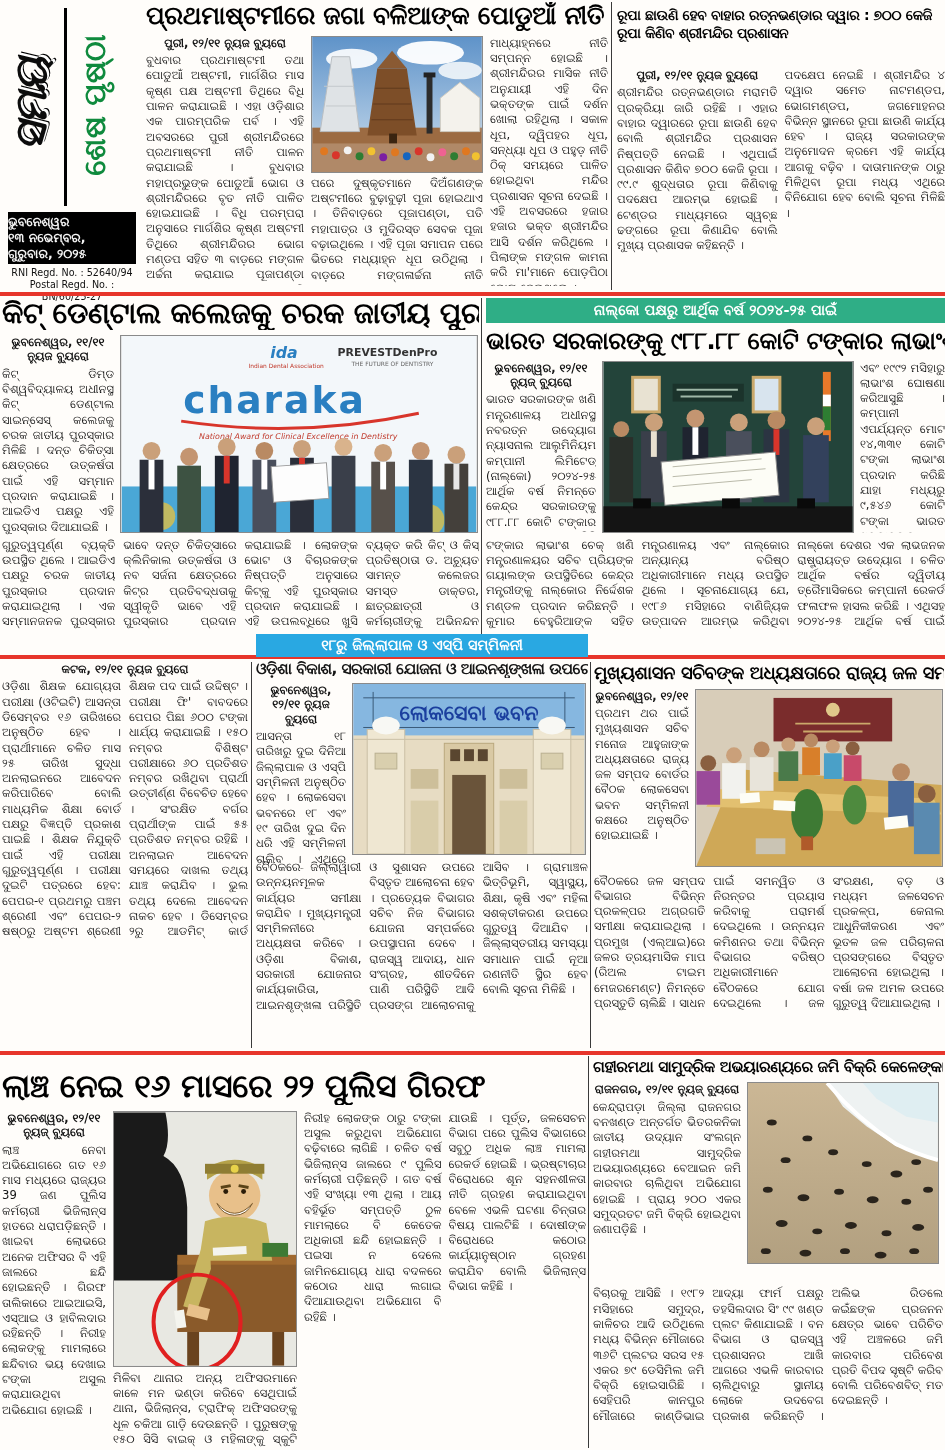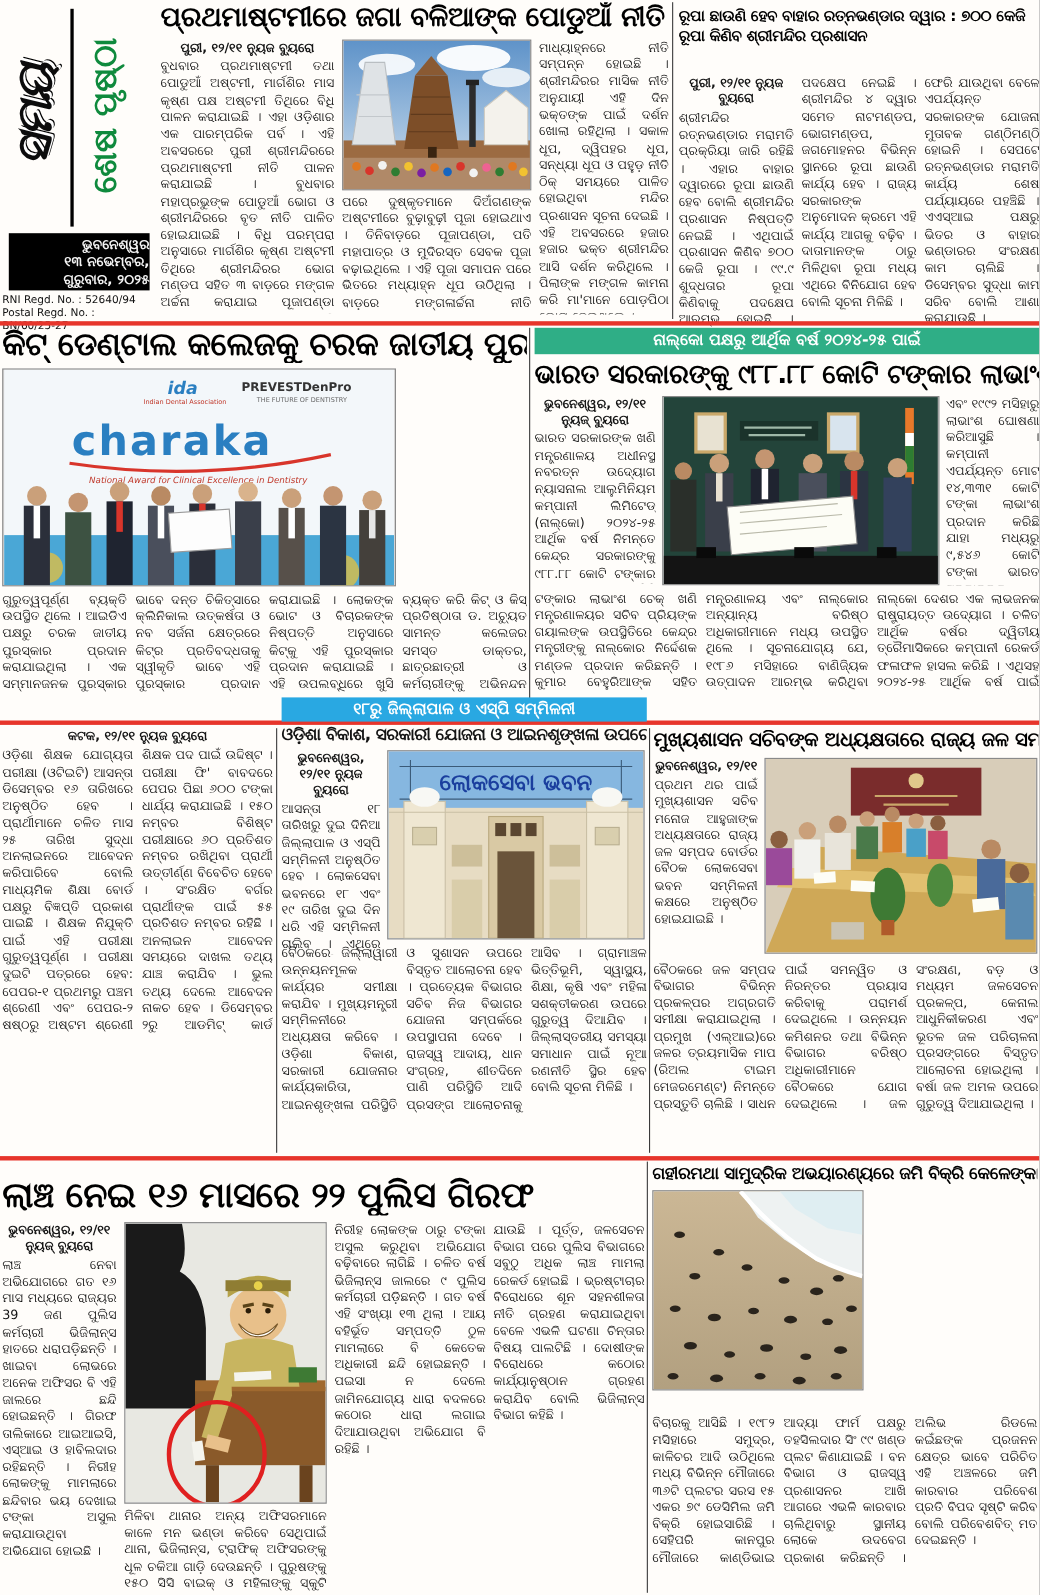--- a/index.html
+++ b/index.html
@@ -22,23 +22,23 @@
   .masthead { position:absolute; left:0; top:0; width:143px; height:292px; }
   .vlogo-wrap { position:absolute; top:205px; left:2px; width:200px; height:58px;
     transform:rotate(-90deg); transform-origin:0 0; display:flex; align-items:center; justify-content:center; }
   .vlogo-text { font-size:44px; font-weight:bold; color:#0c0c0c; font-style:italic;
     text-shadow:2px 2px 0 #fff, 3px 3px 0 #000; letter-spacing:-2px; white-space:nowrap; }
   .mast-divider { position:absolute; left:64px; top:8px; width:3px; height:198px; background:#000; }
   .vedition-wrap { position:absolute; top:205px; left:72px; width:200px; height:46px;
     transform:rotate(-90deg); transform-origin:0 0; display:flex; align-items:center; justify-content:center; }
   .vedition-text { font-size:30px; font-weight:bold; color:#0f8a3d; white-space:nowrap; }
   .date-box { position:absolute; left:8px; top:212px; width:128px; height:52px; background:#000;
-    color:#f4f4f4; font-weight:bold; font-size:12.5px; line-height:1.3; text-align:right;
+    color:#f4f4f4; font-weight:bold; font-size:12.5px; line-height:1.3; text-align:left;
     display:flex; flex-direction:column; justify-content:center; }
-  .rni-box { position:absolute; left:2px; top:267px; width:140px; 
+  .rni-box { position:absolute; left:2px; top:267px; width:140px; text-align:center;
     font-size:9.6px; line-height:1.25; color:#111; }
 
   
   .article-a { position:absolute; left:146px; top:2px; width:462px; height:290px; }
   .hl-a { font-size:25px; line-height:1.15; margin-bottom:5px; }
   .row-a { display:flex; gap:7px; height:250px; }
   .col-a1 { width:158px; }
   .col-a2 { width:172px; display:flex; flex-direction:column; }
   .col-a2 .body-text { margin-top:3px; }
   .col-a3 { flex:1; }
@@ -197,31 +197,32 @@
   <div class="article-b">
     <div class="headline hl-b" style="height:50px; overflow:hidden">ରୂପା ଛାଉଣି ହେବ ବାହାର ରତ୍ନଭଣ୍ଡାର ଦ୍ୱାର : ୭୦୦ କେଜି ରୂପା କିଣିବ ଶ୍ରୀମନ୍ଦିର ପ୍ରଶାସନ</div>
     <div class="row-b">
       <div>
         <div class="dateline">ପୁରୀ, ୧୨/୧୧ ନ୍ୟୁଜ ବ୍ୟୁରୋ</div>
         <div class="body-text" style="height:208px">ଶ୍ରୀମନ୍ଦିର ରତ୍ନଭଣ୍ଡାର ମରାମତି ପ୍ରକ୍ରିୟା ଜାରି ରହିଛି । ଏହାର ବାହାର ଦ୍ୱାରରେ ରୂପା ଛାଉଣି ହେବ ବୋଲି ଶ୍ରୀମନ୍ଦିର ପ୍ରଶାସନ ନିଷ୍ପତ୍ତି ନେଇଛି । ଏଥିପାଇଁ ପ୍ରଶାସନ କିଣିବ ୭୦୦ କେଜି ରୂପା । ୯୯.୯ ଶୁଦ୍ଧତାର ରୂପା କିଣିବାକୁ ପଦକ୍ଷେପ ଆରମ୍ଭ ହୋଇଛି । ଟେଣ୍ଡର ମାଧ୍ୟମରେ ସ୍ୱଚ୍ଛ ଢଙ୍ଗରେ ରୂପା କିଣାଯିବ ବୋଲି ମୁଖ୍ୟ ପ୍ରଶାସକ କହିଛନ୍ତି ।</div>
       </div>
       <div>
         <div class="body-text" style="height:228px">ପଦକ୍ଷେପ ନେଇଛି । ଶ୍ରୀମନ୍ଦିର ୪ ଦ୍ୱାର ସମେତ ନାଟମଣ୍ଡପ, ଭୋଗମଣ୍ଡପ, ଜଗମୋହନର ବିଭିନ୍ନ ସ୍ଥାନରେ ରୂପା ଛାଉଣି କାର୍ଯ୍ୟ ହେବ । ରାଜ୍ୟ ସରକାରଙ୍କ ଅନୁମୋଦନ କ୍ରମେ ଏହି କାର୍ଯ୍ୟ ଆଗକୁ ବଢ଼ିବ । ଦାତାମାନଙ୍କ ଠାରୁ ମିଳିଥିବା ରୂପା ମଧ୍ୟ ଏଥିରେ ବିନିଯୋଗ ହେବ ବୋଲି ସୂଚନା ମିଳିଛି ।</div>
       </div>
-      <div>
-        <div class="body-text" style="height:228px">ଫେରି ଯାଉଥିବା ବେଳେ ଏପର୍ଯ୍ୟନ୍ତ ସରକାରଙ୍କ ଯୋଜନା ମୁତାବକ ଗଣ୍ଠିମଣ୍ଠି ହୋଇନି । ସେପଟେ ରତ୍ନଭଣ୍ଡାର ମରାମତି କାର୍ଯ୍ୟ ଶେଷ ପର୍ଯ୍ୟାୟରେ ପହଞ୍ଚିଛି । ଏଏସ୍‌ଆଇ ପକ୍ଷରୁ ଭିତର ଓ ବାହାର ଭଣ୍ଡାରର ସଂରକ୍ଷଣ କାମ ଚାଲିଛି । ଡିସେମ୍ବର ସୁଦ୍ଧା କାମ ସରିବ ବୋଲି ଆଶା କରାଯାଉଛି ।</div>
-      </div>
     </div>
   </div>
 
   <div class="hrule-red" style="top:292px"></div>
 
   <div class="article-c">
     <div class="headline hl-c nowrap">କିଟ୍ ଡେଣ୍ଟାଲ କଲେଜକୁ ଚରକ ଜାତୀୟ ପୁରସ୍କାର</div>
     <div class="row-c">
+      <div class="col-c1">
+        <div class="dateline">ଭୁବନେଶ୍ୱର, ୧୧/୧୧ ନ୍ୟୁଜ ବ୍ୟୁରୋ</div>
+        <div class="body-text" style="height:178px">କିଟ୍ ଡିମ୍ଡ ବିଶ୍ୱବିଦ୍ୟାଳୟ ଅଧୀନସ୍ଥ କିଟ୍ ଡେଣ୍ଟାଲ ସାଇନ୍ସେସ୍ କଲେଜକୁ ଚରକ ଜାତୀୟ ପୁରସ୍କାର ମିଳିଛି । ଦନ୍ତ ଚିକିତ୍ସା କ୍ଷେତ୍ରରେ ଉତ୍କର୍ଷତା ପାଇଁ ଏହି ସମ୍ମାନ ପ୍ରଦାନ କରାଯାଇଛି । ଆଇଡିଏ ପକ୍ଷରୁ ଏହି ପୁରସ୍କାର ଦିଆଯାଇଛି ।</div>
+      </div>
       <svg class="photo-frame" width="358" height="198" viewBox="0 0 358 198">
         <rect width="358" height="198" fill="#f3f7fa"></rect>
         <text x="150" y="22" font-size="16" font-style="italic" font-weight="bold" fill="#2a7fc1">ida</text>
         <text x="128" y="32" font-size="6" fill="#c0392b">Indian Dental Association</text>
         <text x="218" y="20" font-size="11" font-weight="bold" fill="#333">PREVESTDenPro</text>
         <text x="232" y="30" font-size="6" fill="#666">THE FUTURE OF DENTISTRY</text>
         <text x="62" y="78" font-size="38" font-weight="bold" fill="#2a7fc1" letter-spacing="2">charaka</text>
         <path d="M 60 86 Q 180 104 300 78" stroke="#d8352b" stroke-width="3" fill="none"></path>
         <text x="78" y="104" font-size="8" font-style="italic" fill="#c0392b">National Award for Clinical Excellence in Dentistry</text>
         <rect x="0" y="152" width="358" height="46" fill="#4aa7d6"></rect>
@@ -500,20 +501,24 @@
         <div class="body-text" style="height:340px">ଯାଉଛି । ପୂର୍ତ୍ତ, ଜଳସେଚନ ବିଭାଗ ପରେ ପୁଲିସ ବିଭାଗରେ ସବୁଠୁ ଅଧିକ ଲାଞ୍ଚ ମାମଲା ରେକର୍ଡ ହୋଇଛି । ଭ୍ରଷ୍ଟାଚାର ବିରୋଧରେ ଶୂନ ସହନଶୀଳତା ନୀତି ଗ୍ରହଣ କରାଯାଇଥିବା ବେଳେ ଏଭଳି ଘଟଣା ଚିନ୍ତାର ବିଷୟ ପାଲଟିଛି । ଦୋଷୀଙ୍କ ବିରୋଧରେ କଠୋର କାର୍ଯ୍ୟାନୁଷ୍ଠାନ ଗ୍ରହଣ କରାଯିବ ବୋଲି ଭିଜିଲାନ୍ସ ବିଭାଗ କହିଛି ।</div>
       </div>
     </div>
   </div>
 
   <div class="vrule" style="left:588px; top:1056px; height:392px;"></div>
 
   <div class="article-i">
     <div class="headline hl-i nowrap">ଗହୀରମଥା ସାମୁଦ୍ରିକ ଅଭୟାରଣ୍ୟରେ ଜମି ବିକ୍ରି କେଳେଙ୍କାରୀ : ୨ ଶହ ଏକର ସମୁଦ୍ରତଟ ବିକ୍ରି</div>
     <div class="row-i">
+      <div class="col-i1">
+        <div class="dateline">ରାଜନଗର, ୧୨/୧୧ ନ୍ୟୁଜ୍ ବ୍ୟୁରୋ</div>
+        <div class="body-text" style="height:162px">କେନ୍ଦ୍ରାପଡ଼ା ଜିଲ୍ଲା ରାଜନଗର ବନଖଣ୍ଡ ଅନ୍ତର୍ଗତ ଭିତରକନିକା ଜାତୀୟ ଉଦ୍ୟାନ ସଂଲଗ୍ନ ଗହୀରମଥା ସାମୁଦ୍ରିକ ଅଭୟାରଣ୍ୟରେ ବେଆଇନ ଜମି କାରବାର ଚାଲିଥିବା ଅଭିଯୋଗ ହୋଇଛି । ପ୍ରାୟ ୨୦୦ ଏକର ସମୁଦ୍ରତଟ ଜମି ବିକ୍ରି ହୋଇଥିବା ଜଣାପଡ଼ିଛି ।</div>
+      </div>
       <svg class="photo-frame" width="192" height="182" viewBox="0 0 192 182">
         <defs>
           <linearGradient id="sandI" x1="0" y1="0" x2="0" y2="1">
             <stop offset="0" stop-color="#cbb795"></stop>
               <stop offset="1" stop-color="#b2a080"></stop>
           </linearGradient>
         </defs>
         <rect width="192" height="182" fill="url(#sandI)"></rect>
         <polygon points="192,0 192,78 150,64 120,44 96,24 80,0" fill="#eef2f2"></polygon>
         <polygon points="192,0 192,40 160,34 130,16 116,0" fill="#dfeef2"></polygon>

